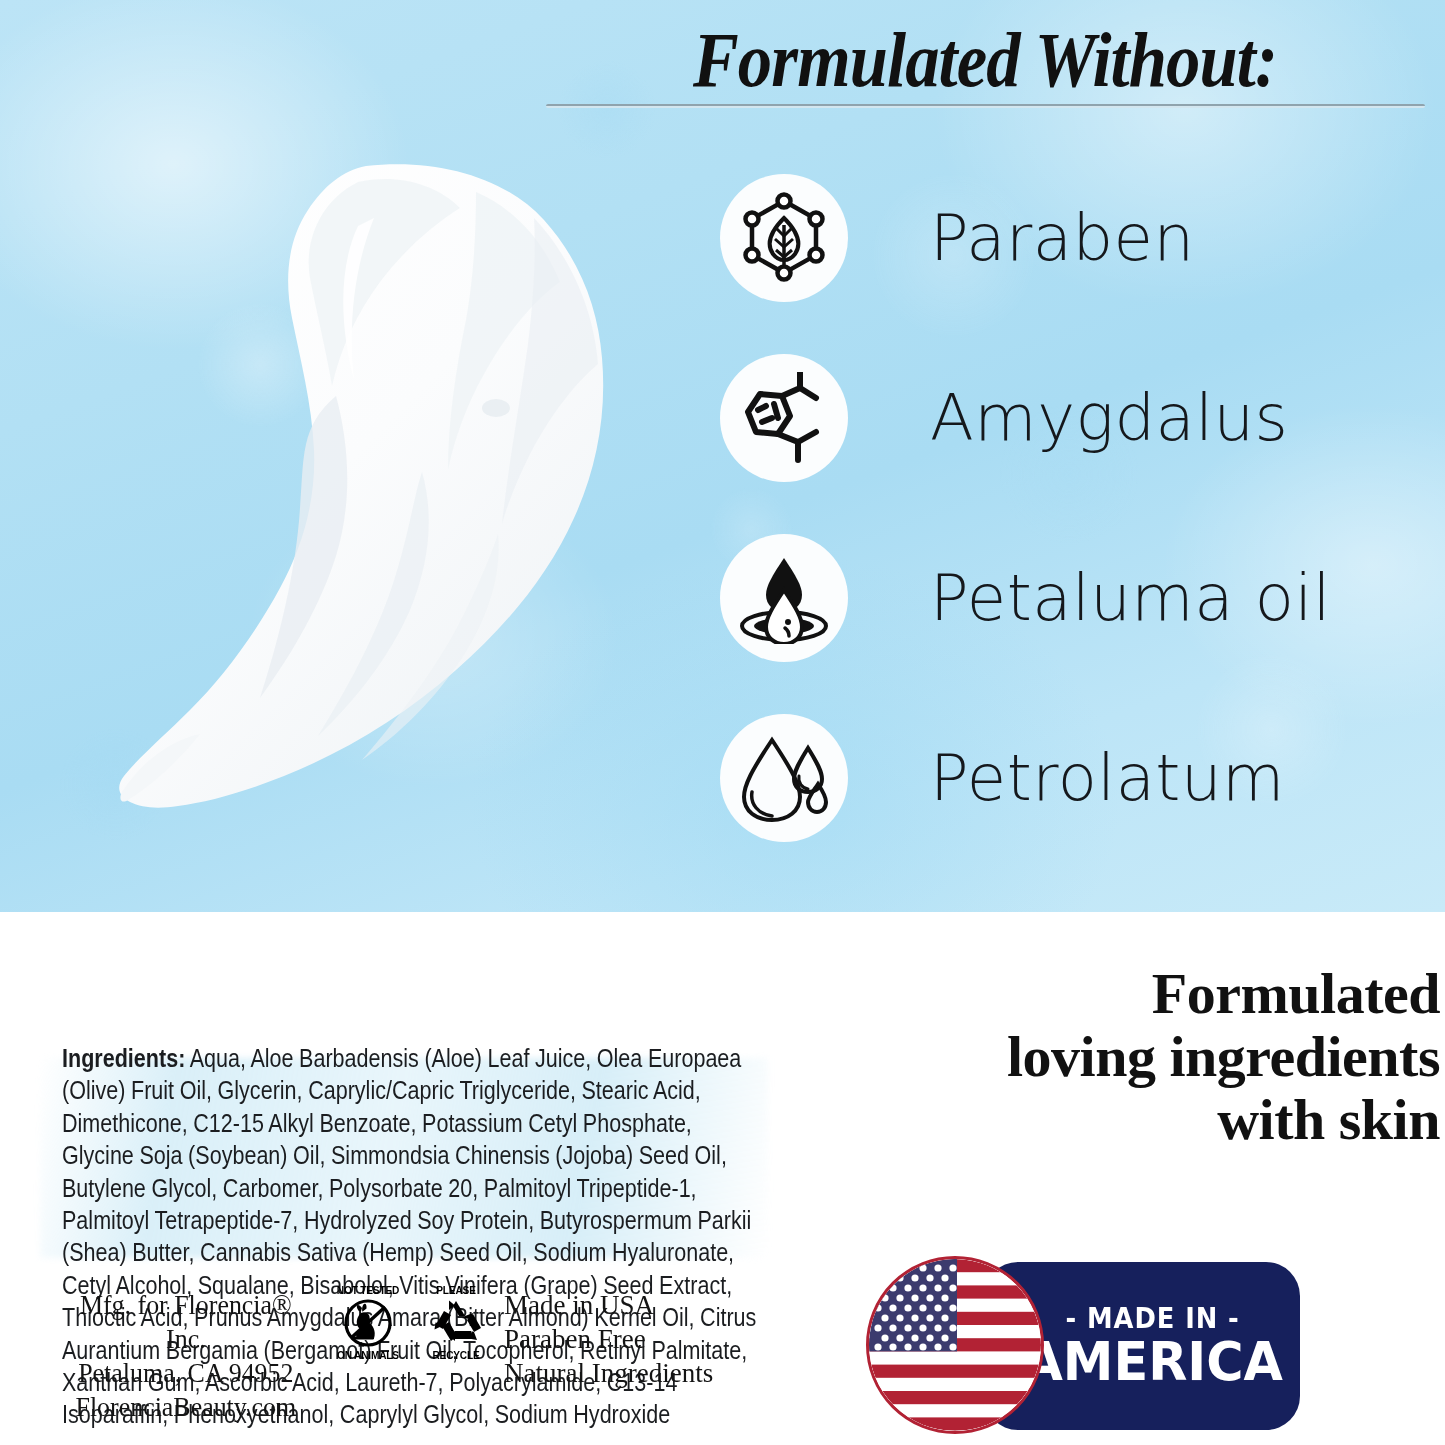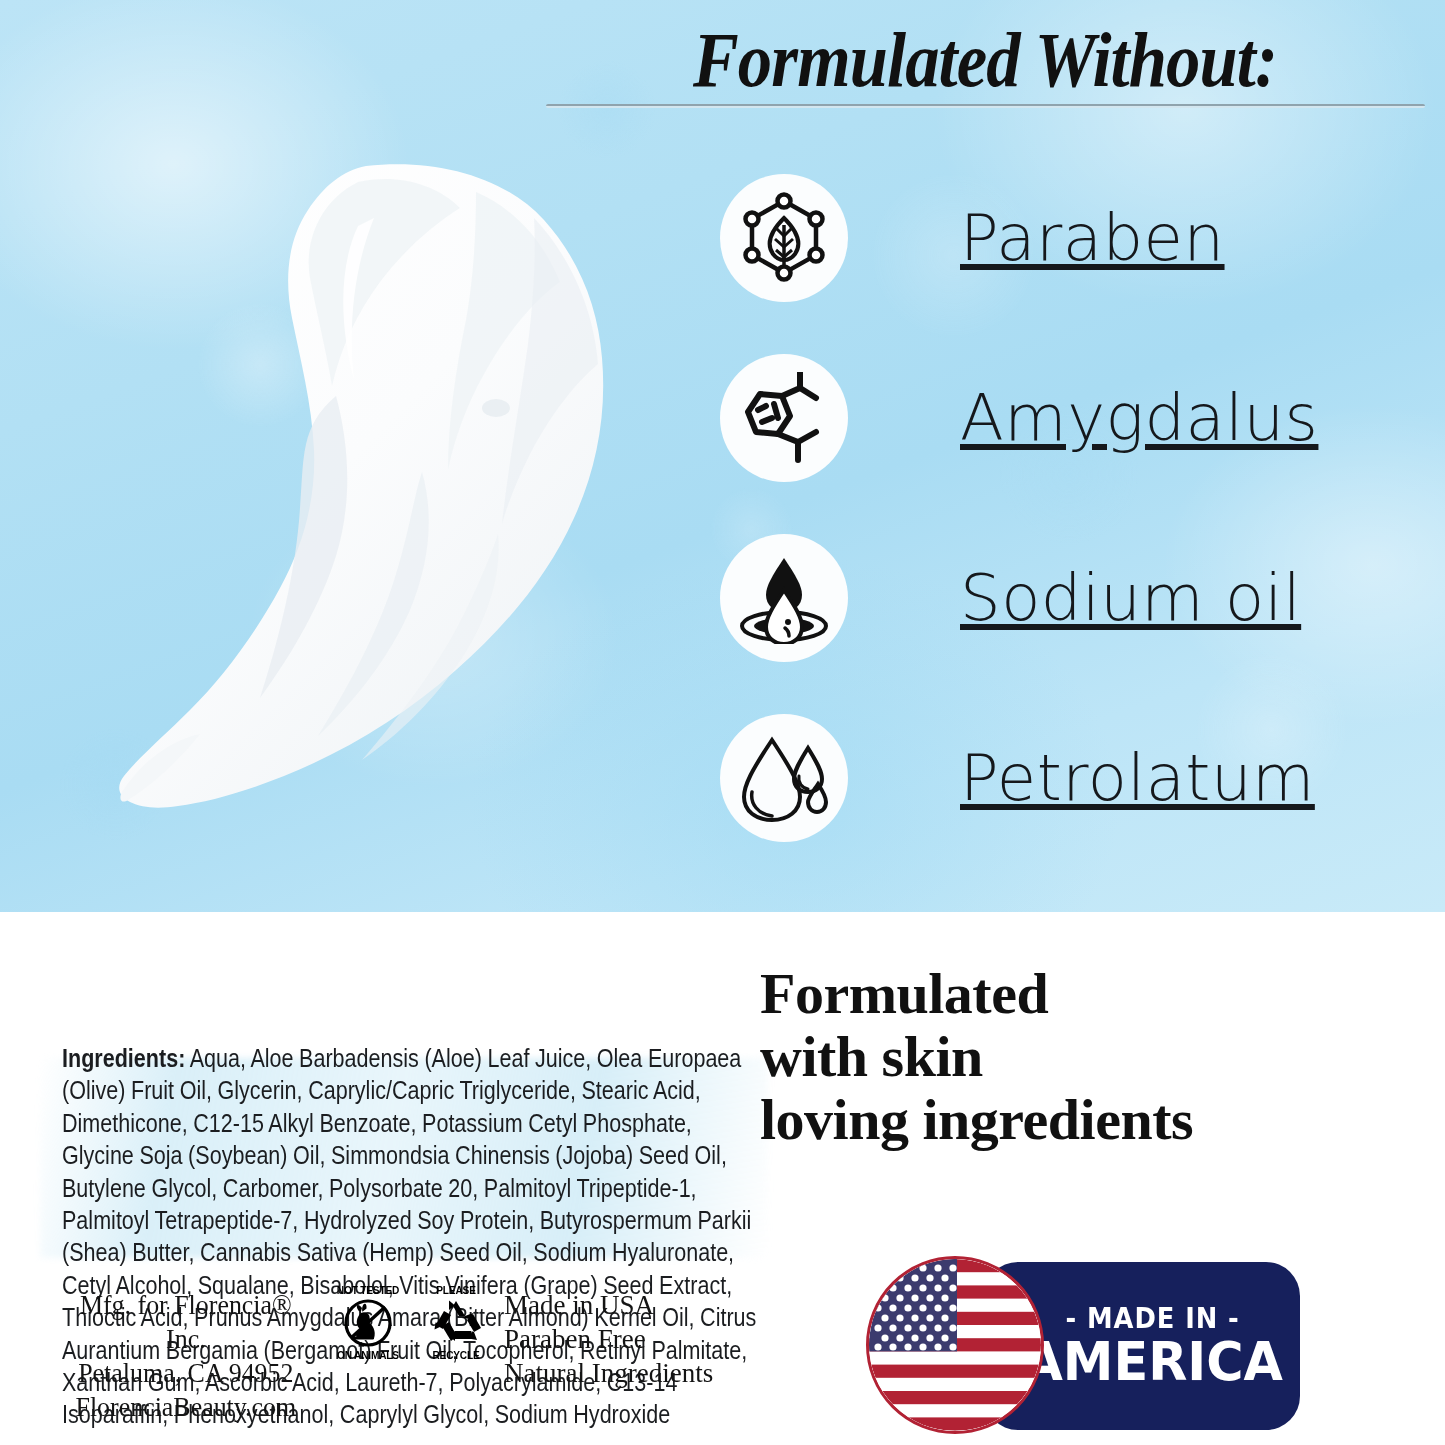--- a/index.html
+++ b/index.html
@@ -68,28 +68,27 @@
   }
   .icon-circle {
     width: 128px; height: 128px; flex: 0 0 128px;
     border-radius: 50%;
     background: #fbfdfe;
     display: flex; align-items: center; justify-content: center;
     margin-left: 8px;
   }
   .icon-circle svg { display:block; }
   .benefit-label {
-    margin-left: 112px;
+    margin-left: 82px;
     font-family: "DejaVu Sans", sans-serif;
     font-weight: 300;
     font-size: 64px; line-height: 1;
     color: #15181c;
     letter-spacing: 0.5px;
     white-space: nowrap;
-    text-decoration: underline;
   }
 
   
   .bottom-panel {
     position: absolute; left: 0; top: 912px; width: 1445px; height: 533px;
     background: #ffffff;
   }
 
   
   .ingredients-block {
@@ -136,21 +135,21 @@
   .cert svg { display:block; margin: 1px auto; }
   .footer-claims {
     font-family: "Liberation Serif", "DejaVu Serif", serif;
     font-size: 27px; line-height: 34px; color: #141414;
     text-align: left; width: 250px; margin-left: 12px; padding-top: 6px;
   }
 
   
   .formulated-with {
     position: absolute; left: 760px; top: 962px; width: 680px;
-    text-align: left;
+    text-align: right;
     font-family: "Liberation Serif", "DejaVu Serif", serif;
     font-weight: 700; font-size: 58px; line-height: 63px;
     color: #111; letter-spacing: -0.5px;
   }
   .formulated-with div { white-space: nowrap; }
 
   
   .badge {
     position: absolute; left: 866px; top: 1256px; width: 434px; height: 180px;
   }
@@ -279,21 +278,21 @@
       <div class="icon-circle">
         <svg width="92" height="92" viewBox="0 0 92 92">
           <path d="M46 6 C58 24 64 34 64 43 C64 53 56 60 46 60 C36 60 28 53 28 43 C28 34 34 24 46 6 Z" fill="#111"></path>
           <ellipse cx="46" cy="74" rx="42" ry="14" fill="none" stroke="#111" stroke-width="4"></ellipse>
           <ellipse cx="46" cy="74" rx="30" ry="8" fill="#111"></ellipse>
           <path d="M46 38 C58 56 64 66 64 75 C64 85 56 92 46 92 C36 92 28 85 28 75 C28 66 34 56 46 38 Z" fill="#fff" stroke="#111" stroke-width="4"></path>
           <circle cx="50" cy="70" r="3" fill="#111"></circle>
           <path d="M47 76 q4 3 4 8" stroke="#111" stroke-width="3.5" fill="none" stroke-linecap="round"></path>
         </svg>
       </div>
-      <div class="benefit-label">Sodium oil</div>
+      <div class="benefit-label">Petaluma oil</div>
     </div>
 
     <div class="benefit-row">
       <div class="icon-circle">
         <svg width="92" height="92" viewBox="0 0 92 92" fill="none" stroke="#111" stroke-width="4" stroke-linecap="round">
           <path d="M34 8 C54 38 62 53 62 65 C62 79 50 88 34 88 C18 88 6 79 6 65 C6 53 14 38 34 8 Z"></path>
           <path d="M14 60 C12 72 20 82 34 84" stroke-width="3.5"></path>
           <path d="M70 16 C80 32 84 40 84 47 C84 55 78 60 70 60 C62 60 56 55 56 47 C56 40 60 32 70 16 Z"></path>
           <path d="M61 44 C60 51 64 56 70 57" stroke-width="3"></path>
           <path d="M80 52 C86 61 88 66 88 70 C88 76 84 80 79 80 C74 80 70 76 70 70 C70 66 74 61 80 52 Z"></path>
@@ -364,22 +363,22 @@
 
     <div class="footer-claims">
       <div>Made in USA</div>
       <div>Paraben Free</div>
       <div>Natural Ingredients</div>
     </div>
   </div>
 
   <div class="formulated-with">
     <div>Formulated</div>
+    <div>loving ingredients</div>
     <div>with skin</div>
-    <div>loving ingredients</div>
   </div>
 
   <div class="badge">
     <div class="badge-body">
       <div class="badge-made">- MADE IN -</div>
       <div class="badge-america">AMERICA</div>
     </div>
     <div class="flag-circle">
       <svg width="172" height="172" viewBox="0 0 172 172">
         <defs>

